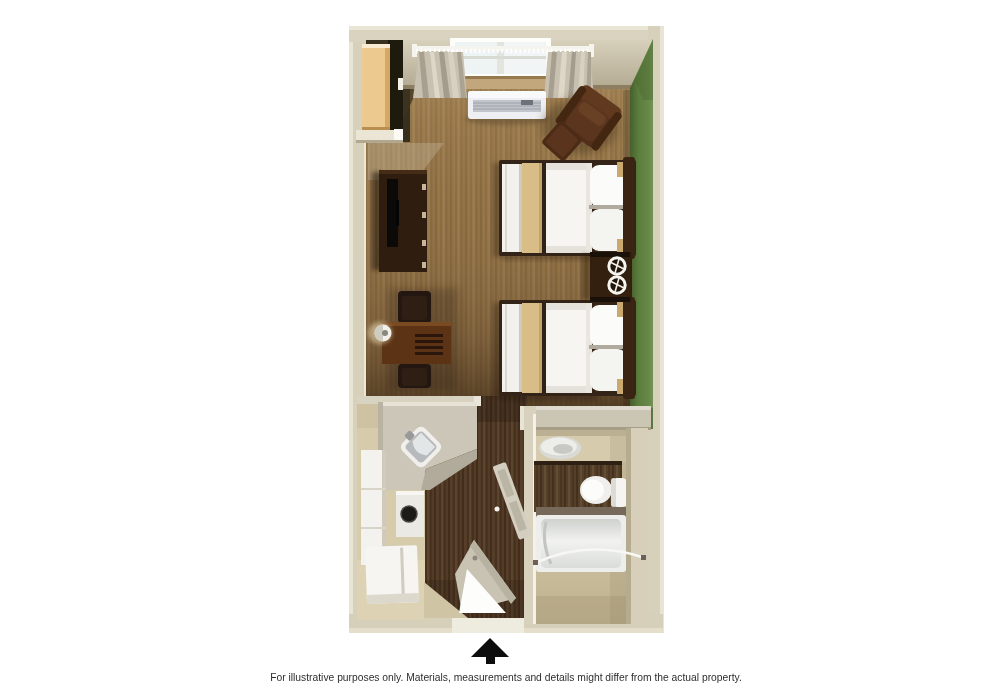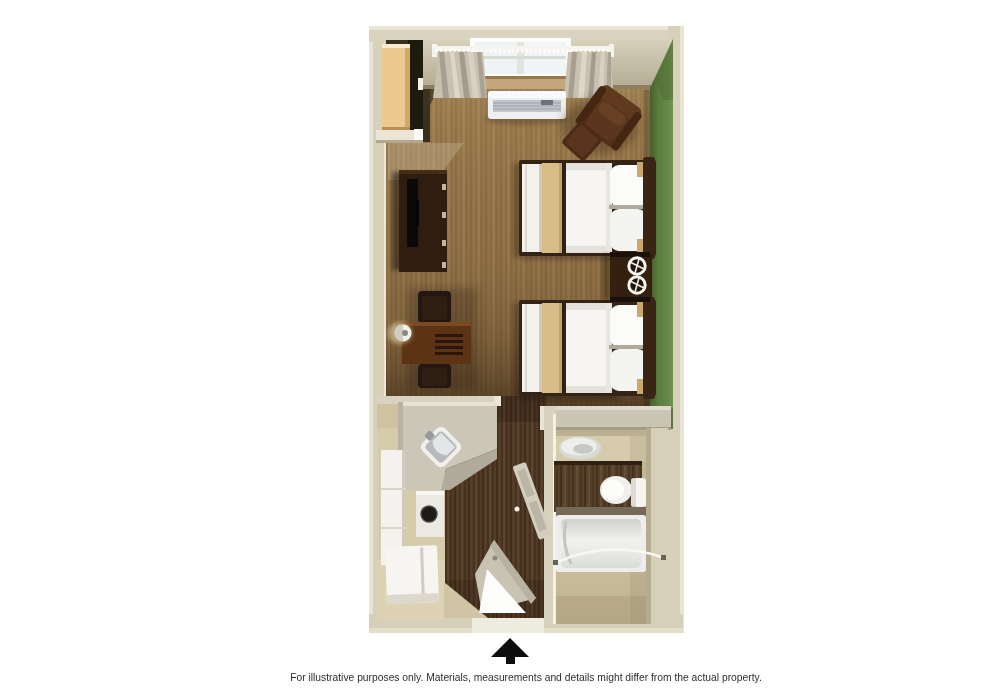--- a/index.html
+++ b/index.html
@@ -1,17 +1,17 @@
 <!DOCTYPE html>
 <html><head>
 <meta charset="utf-8">
 <style>
   html,body{margin:0;padding:0;background:#ffffff;}
   .page{position:relative;width:912px;height:700px;background:#ffffff;overflow:hidden;
-        font-family:"Liberation Sans", sans-serif;margin-left:20px;}
+        font-family:"Liberation Sans", sans-serif;}
 </style>
 </head>
 <body>
 <div class="page">
 <svg width="1000" height="700" viewBox="0 0 1000 700" xmlns="http://www.w3.org/2000/svg">
 <defs>
   <pattern id="woodMain" width="15" height="200" patternUnits="userSpaceOnUse">
     <rect width="15" height="200" fill="#8f7045"></rect>
     <rect x="0" width="2.4" height="200" fill="#85663c"></rect>
     <rect x="2.4" width="2.6" height="200" fill="#957548"></rect>

